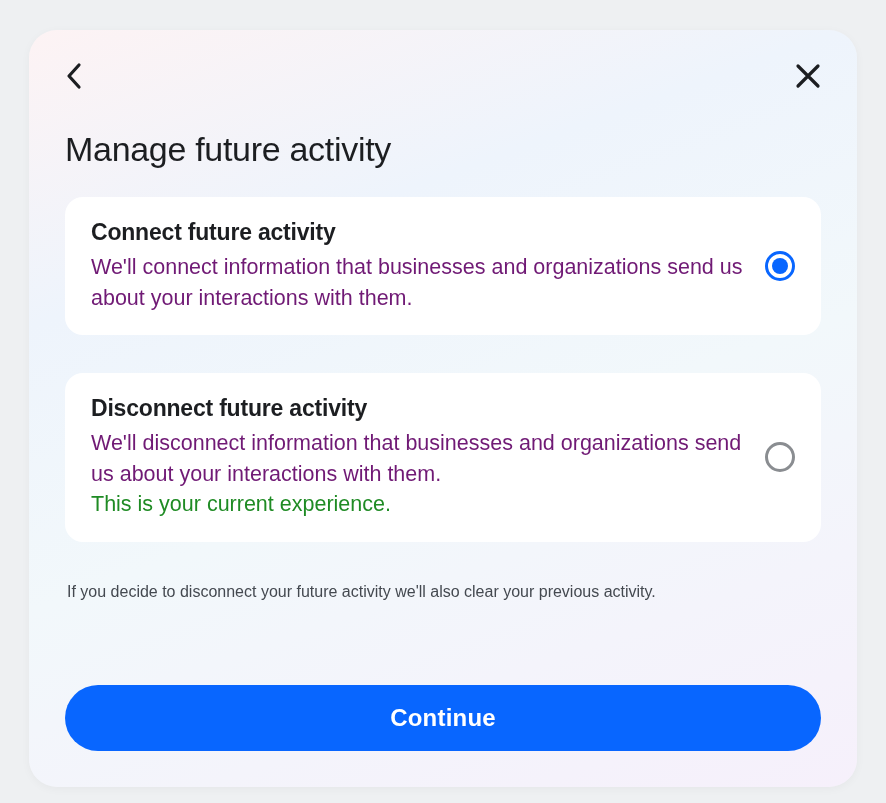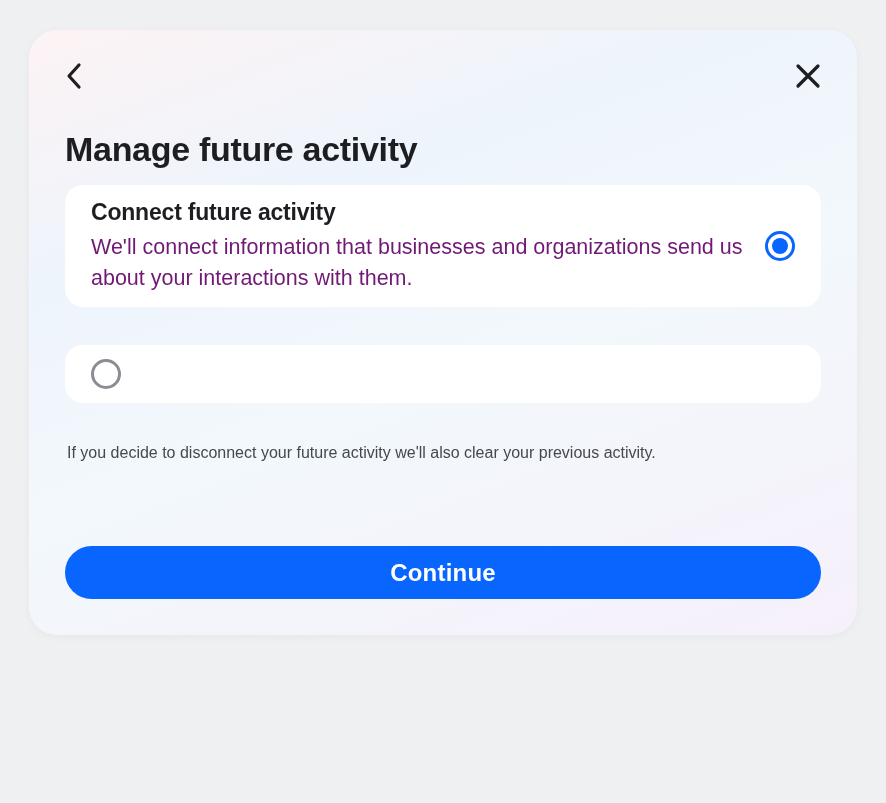--- a/index.html
+++ b/index.html
@@ -36,29 +36,29 @@
     }
     .back-icon, .close-icon {
       cursor: pointer;
       color: #1c1e21;
       display: flex;
       align-items: center;
       justify-content: center;
     }
     .title {
       font-size: 34px;
-      font-weight: 700;
+      font-weight: 400;
       color: #1c1e21;
-      margin-bottom: 16px;
+      margin-bottom: 28px;
       letter-spacing: -0.3px;
     }
     .option-card {
       background: #ffffff;
       border-radius: 18px;
-      padding: 14px 26px;
+      padding: 22px 26px;
       display: flex;
       align-items: center;
       gap: 18px;
       margin-bottom: 38px;
       cursor: pointer;
     }
     .option-text {
       flex: 1;
     }
     .option-title {
@@ -111,21 +111,21 @@
       color: #444950;
       margin-bottom: 82px;
       padding: 0 2px;
     }
     .continue-btn {
       width: 100%;
       background: #0866ff;
       color: #ffffff;
       border: none;
       border-radius: 34px;
-      height: 53px;
+      height: 66px;
       font-size: 24px;
       font-weight: 600;
       cursor: pointer;
       letter-spacing: 0.2px;
     }
   </style>
 </head>
 <body>
 
 <div class="modal">
@@ -149,20 +149,25 @@
       <div class="option-title">Connect future activity</div>
       <div class="option-desc">We'll connect information that businesses and organizations send us about your interactions with them.</div>
     </div>
     <div class="radio">
       <div class="radio-outer selected"></div>
       <div class="radio-inner"></div>
     </div>
   </div>
 
   <div class="option-card">
+    <div class="option-text">
+      <div class="option-title">Disconnect future activity</div>
+      <div class="option-desc">We'll disconnect information that businesses and organizations send us about your interactions with them.</div>
+      <div class="option-tag">This is your current experience.</div>
+    </div>
     <div class="radio">
       <div class="radio-outer"></div>
     </div>
   </div>
 
   <div class="footer-note">If you decide to disconnect your future activity we'll also clear your previous activity.</div>
 
   <button class="continue-btn">Continue</button>
 </div>
 

